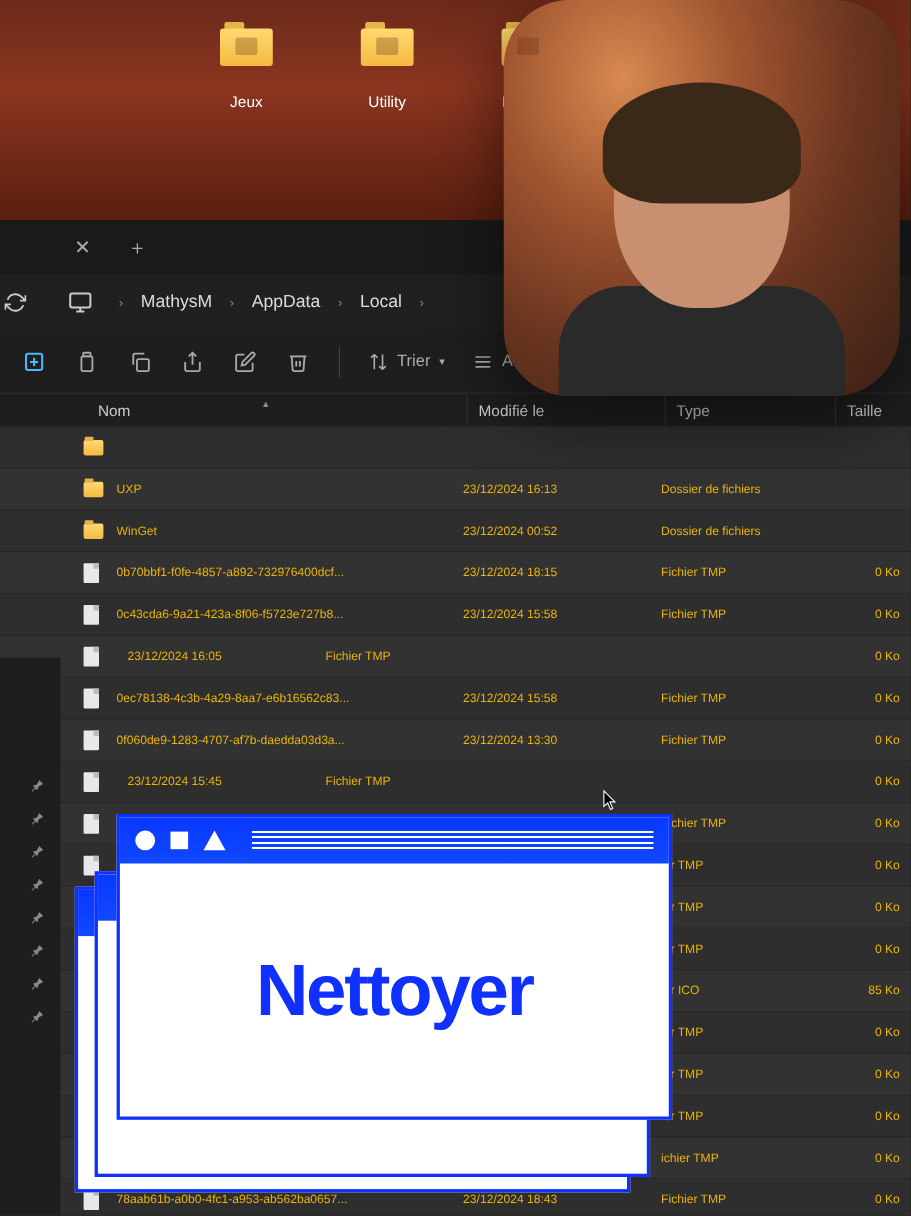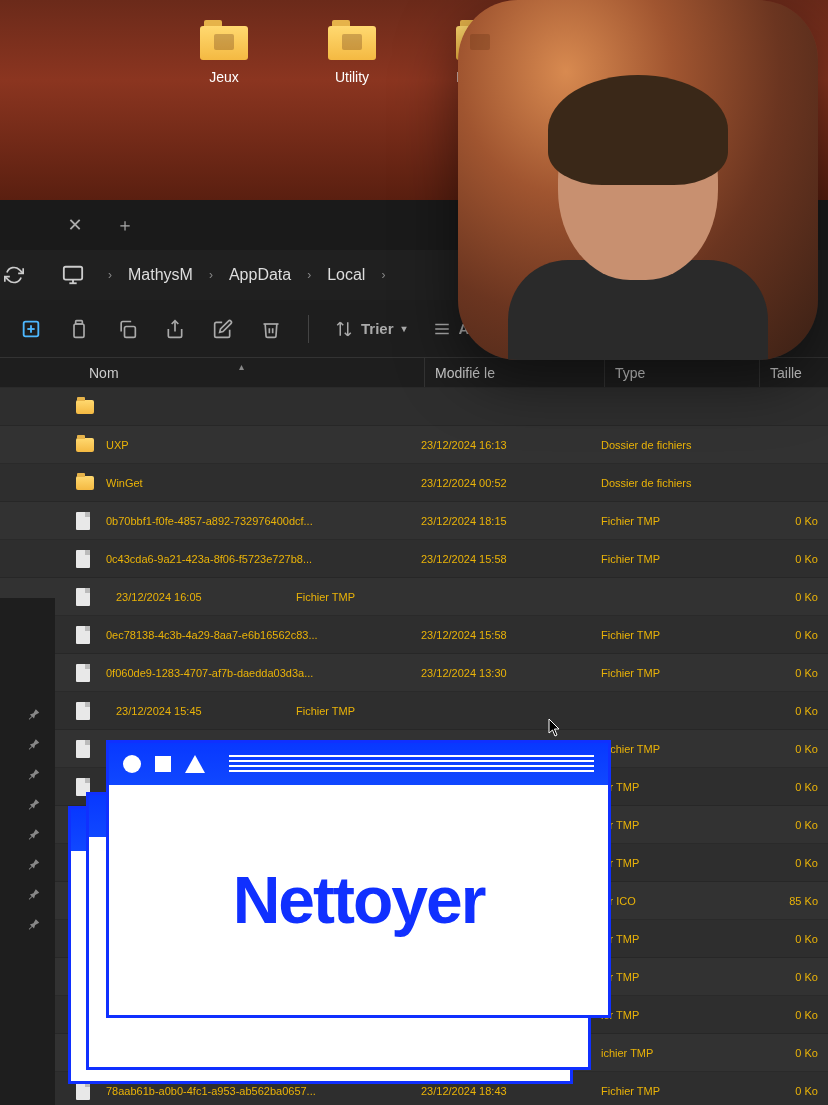--- a/index.html
+++ b/index.html
@@ -22,21 +22,21 @@
     background: linear-gradient(180deg, #6b2a1a 0%, #8b3520 40%, #5a1f10 100%);
     display: flex;
     gap: 80px;
     padding-left: 200px;
     padding-top: 20px;
   }
   .desktop-folder {
     display: flex;
     flex-direction: column;
     align-items: center;
-    gap: 9px;
+    gap: 24px;
     color: #fff;
     font-size: 14px;
   }
   .folder-icon-big {
     width: 48px;
     height: 40px;
     position: relative;
   }
   .folder-icon-big::before {
     content: "";
@@ -137,21 +137,20 @@
     width: 1px;
     height: 28px;
     background: #444;
   }
   .tool-sort, .tool-view {
     display: flex;
     align-items: center;
     gap: 8px;
     font-size: 15px;
     cursor: pointer;
-    font-weight: bold;
   }
   
   .col-headers {
     display: flex;
     height: 30px;
     background: #1e1e1e;
     border-bottom: 1px solid #2a2a2a;
     color: #ccc;
     font-size: 14px;
     align-items: center;

